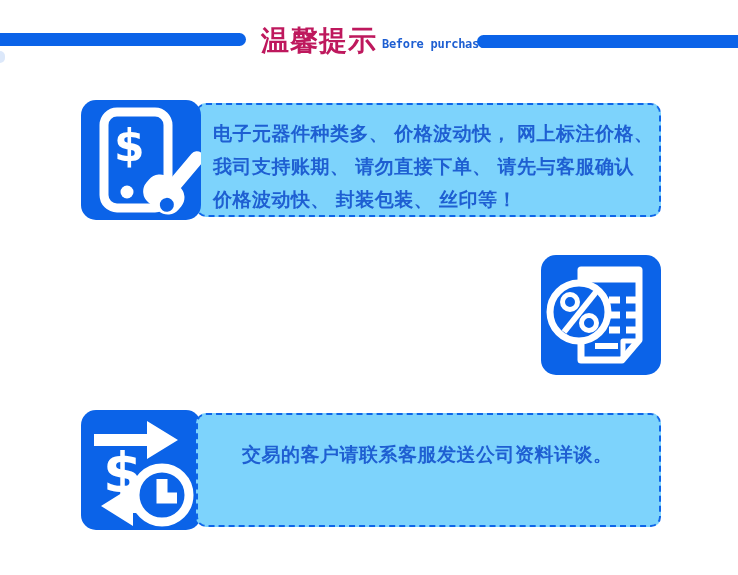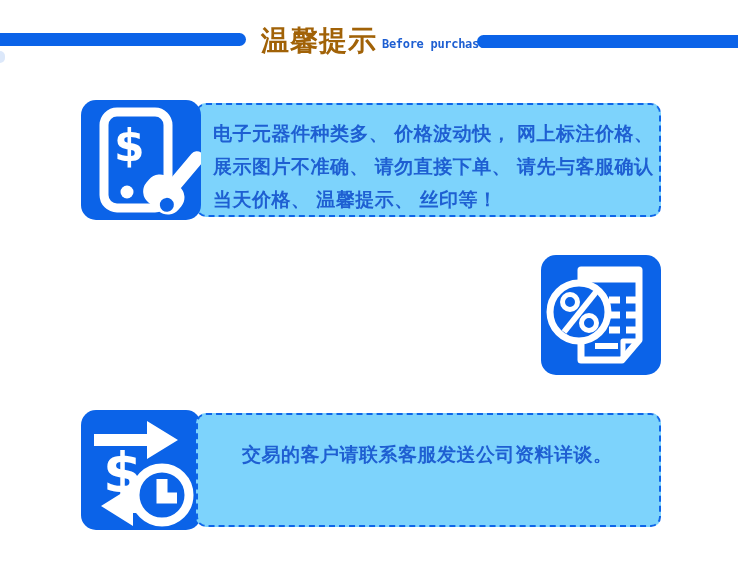--- a/index.html
+++ b/index.html
@@ -7,21 +7,21 @@
     position:relative;width:738px;height:575px;background:#ffffff;overflow:hidden;
     font-family:"Liberation Sans",sans-serif;
   }
   
   .bar{position:absolute;background:#0b63e8;height:13px;}
   .bar-left{left:0;top:33px;width:246px;border-radius:0 7px 7px 0;}
   .bar-right{left:477px;top:35px;width:261px;border-radius:7px 0 0 7px;}
   .title{
     position:absolute;left:261px;top:26px;width:120px;
     font-family:Liberation Serif, serif;font-weight:bold;font-size:28px;line-height:30px;
-    color:#a16207;letter-spacing:1px;white-space:nowrap;
+    color:#be185d;letter-spacing:1px;white-space:nowrap;
   }
   .subtitle{
     position:absolute;left:382px;top:37px;
     font-family:"DejaVu Sans Mono",monospace;font-weight:bold;font-size:12px;
     letter-spacing:-0.3px;color:#1e5fd2;white-space:nowrap;
   }
   .edge-accent{
     position:absolute;left:0;top:51px;width:5px;height:12px;
     background:#dce8fa;border-radius:0 6px 6px 0;
   }
@@ -52,22 +52,22 @@
 <div class="stage">
 
   <div class="bar bar-left"></div>
   <div class="title">温馨提示</div>
   <div class="subtitle">Before purchase</div>
   <div class="bar bar-right"></div>
   <div class="edge-accent"></div>
 
   <div class="dash-box box1">
     <div class="notice-line">电子元器件种类多、 价格波动快， 网上标注价格、</div>
-    <div class="notice-line">展示图片不准确、 请勿直接下单、 请先与客服确认</div>
-    <div class="notice-line">当天价格、 温馨提示、 丝印等！</div>
+    <div class="notice-line">我司支持账期、 请勿直接下单、 请先与客服确认</div>
+    <div class="notice-line">价格波动快、 封装包装、 丝印等！</div>
   </div>
   <div class="icon-tile icon1">
     <svg viewBox="0 0 120 120" xmlns="http://www.w3.org/2000/svg">
       <rect x="0" y="0" width="120" height="120" rx="15" fill="#0b63e8"></rect>
       <rect x="23" y="12" width="64" height="96" rx="13" fill="none" stroke="#ffffff" stroke-width="9"></rect>
       <text x="33" y="61" font-size="44" font-weight="bold" font-family="DejaVu Sans, sans-serif" fill="#ffffff">$</text>
       <circle cx="46" cy="92" r="6.5" fill="#ffffff"></circle>
       <g transform="rotate(40 85 95)">
         <rect x="78" y="40" width="14" height="52" rx="7" fill="#ffffff"></rect>
         <rect x="62" y="80" width="42" height="32" rx="14" fill="#ffffff"></rect>

